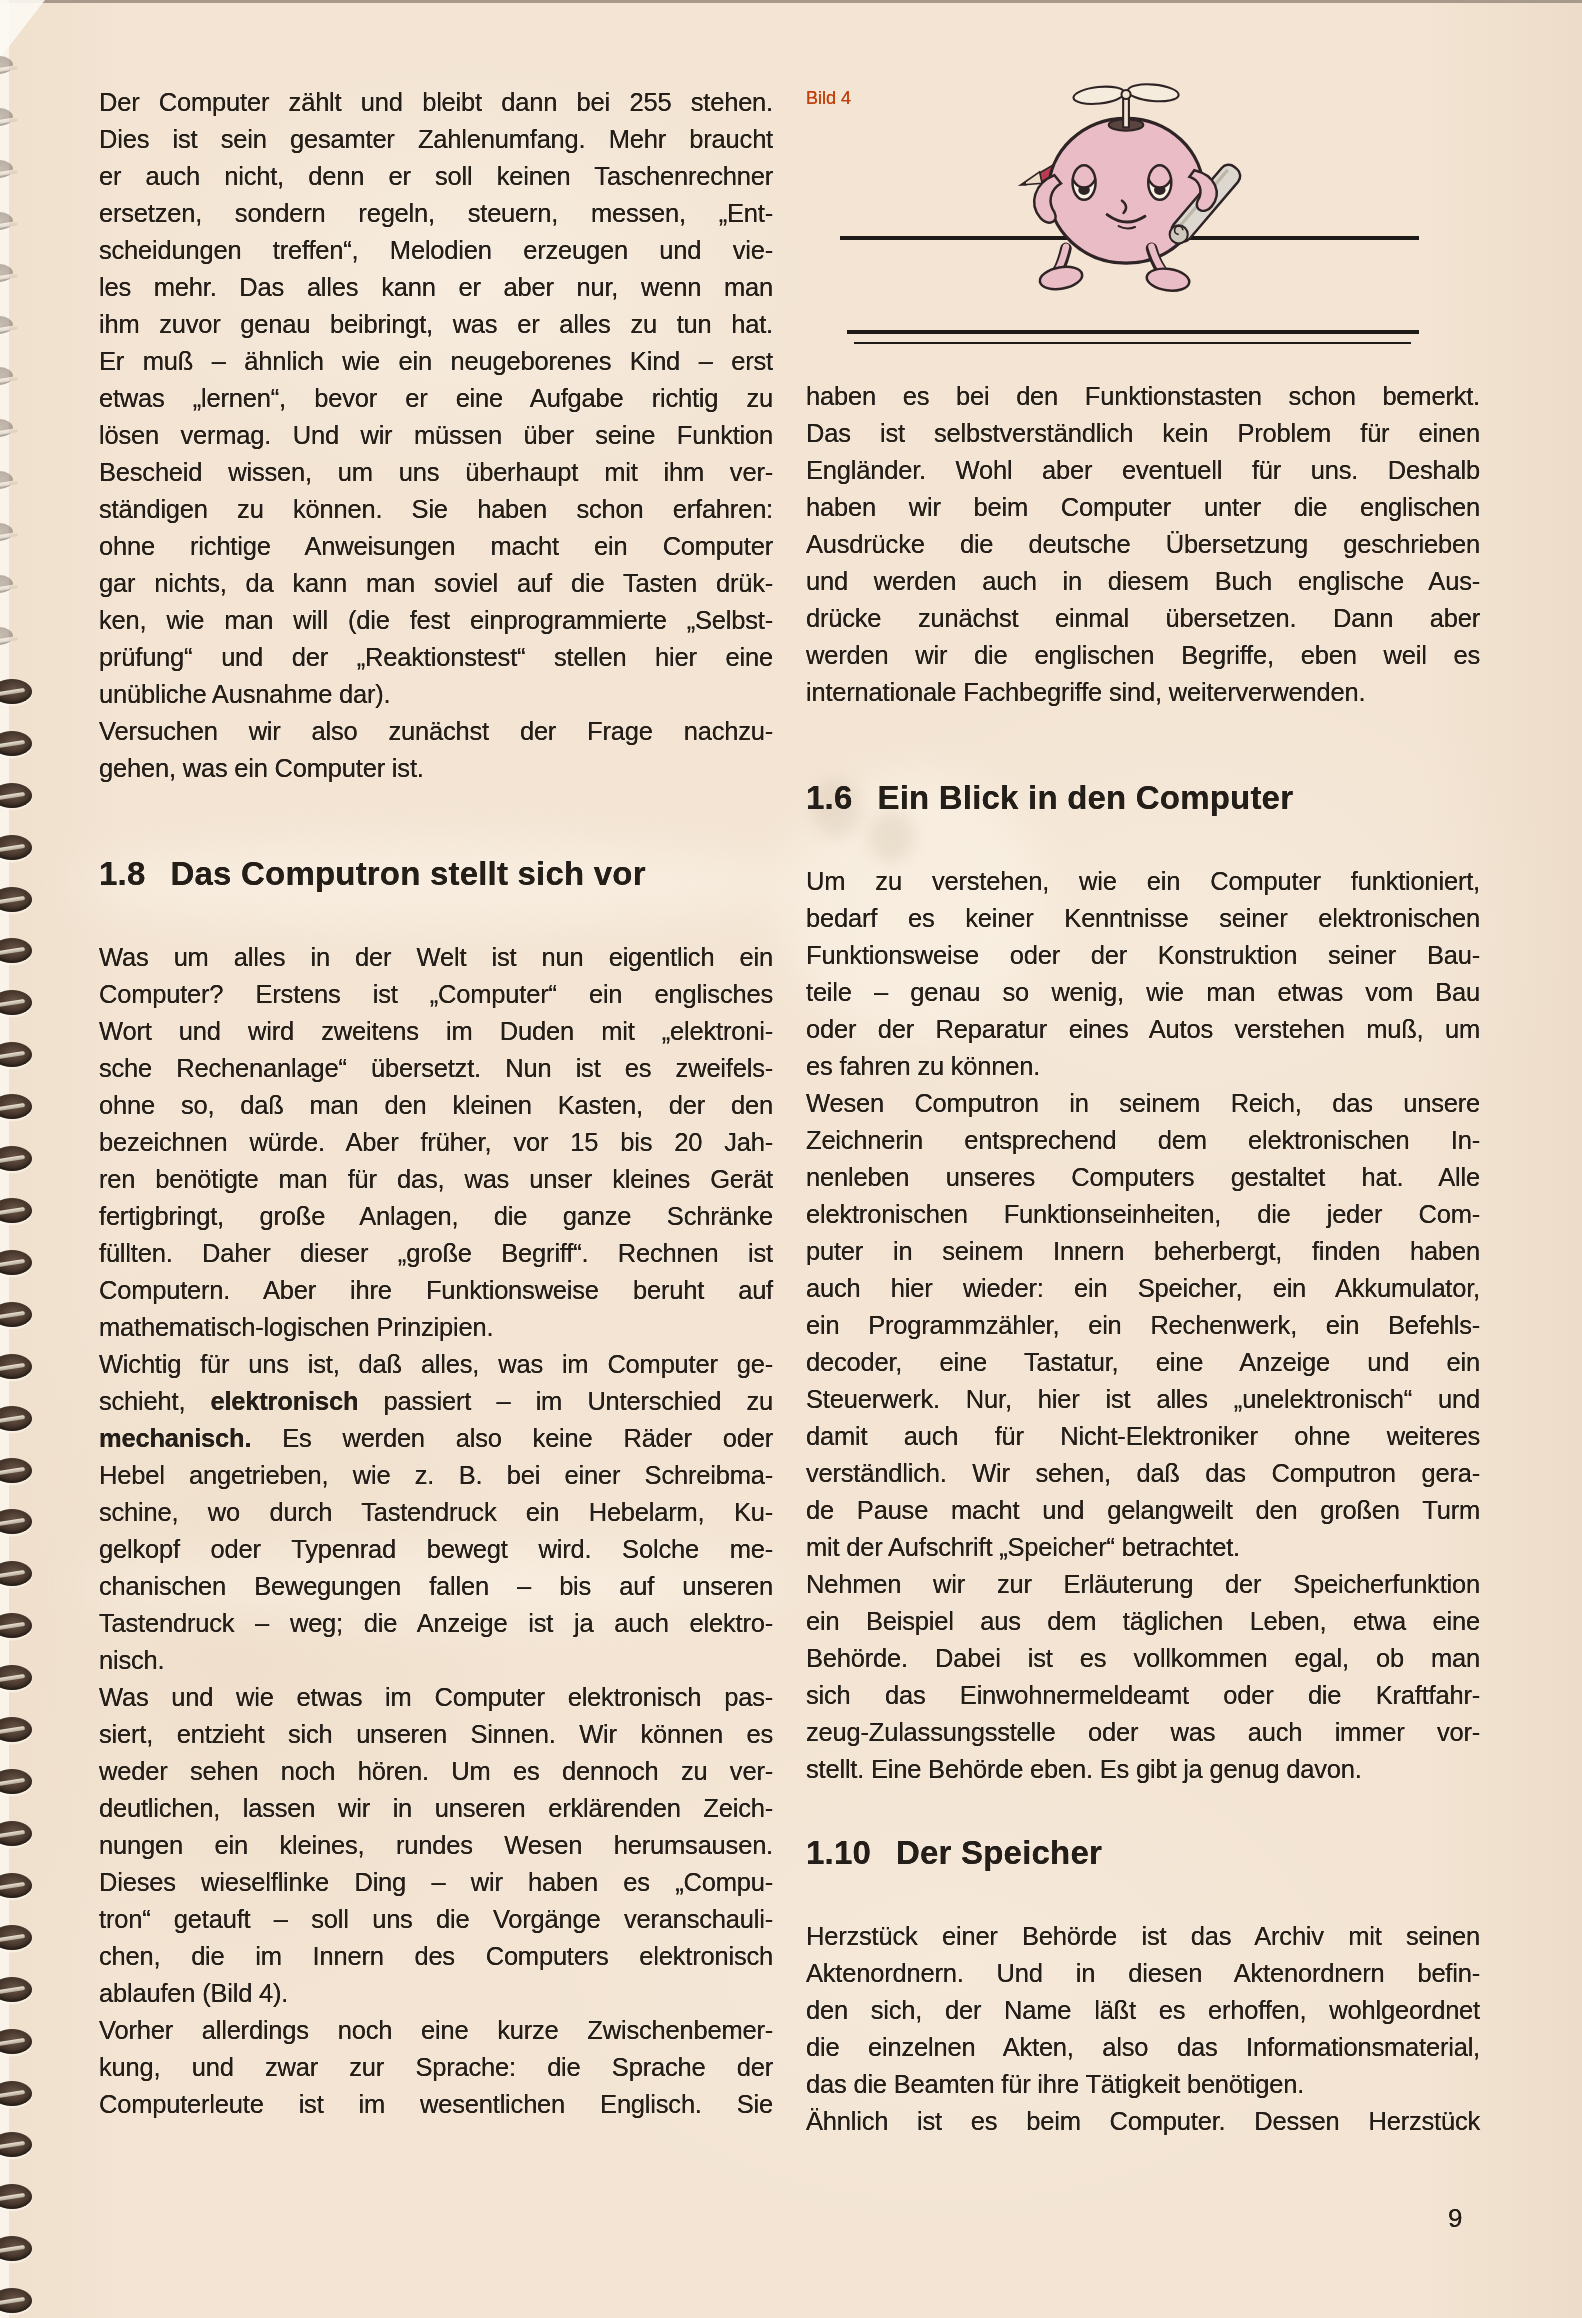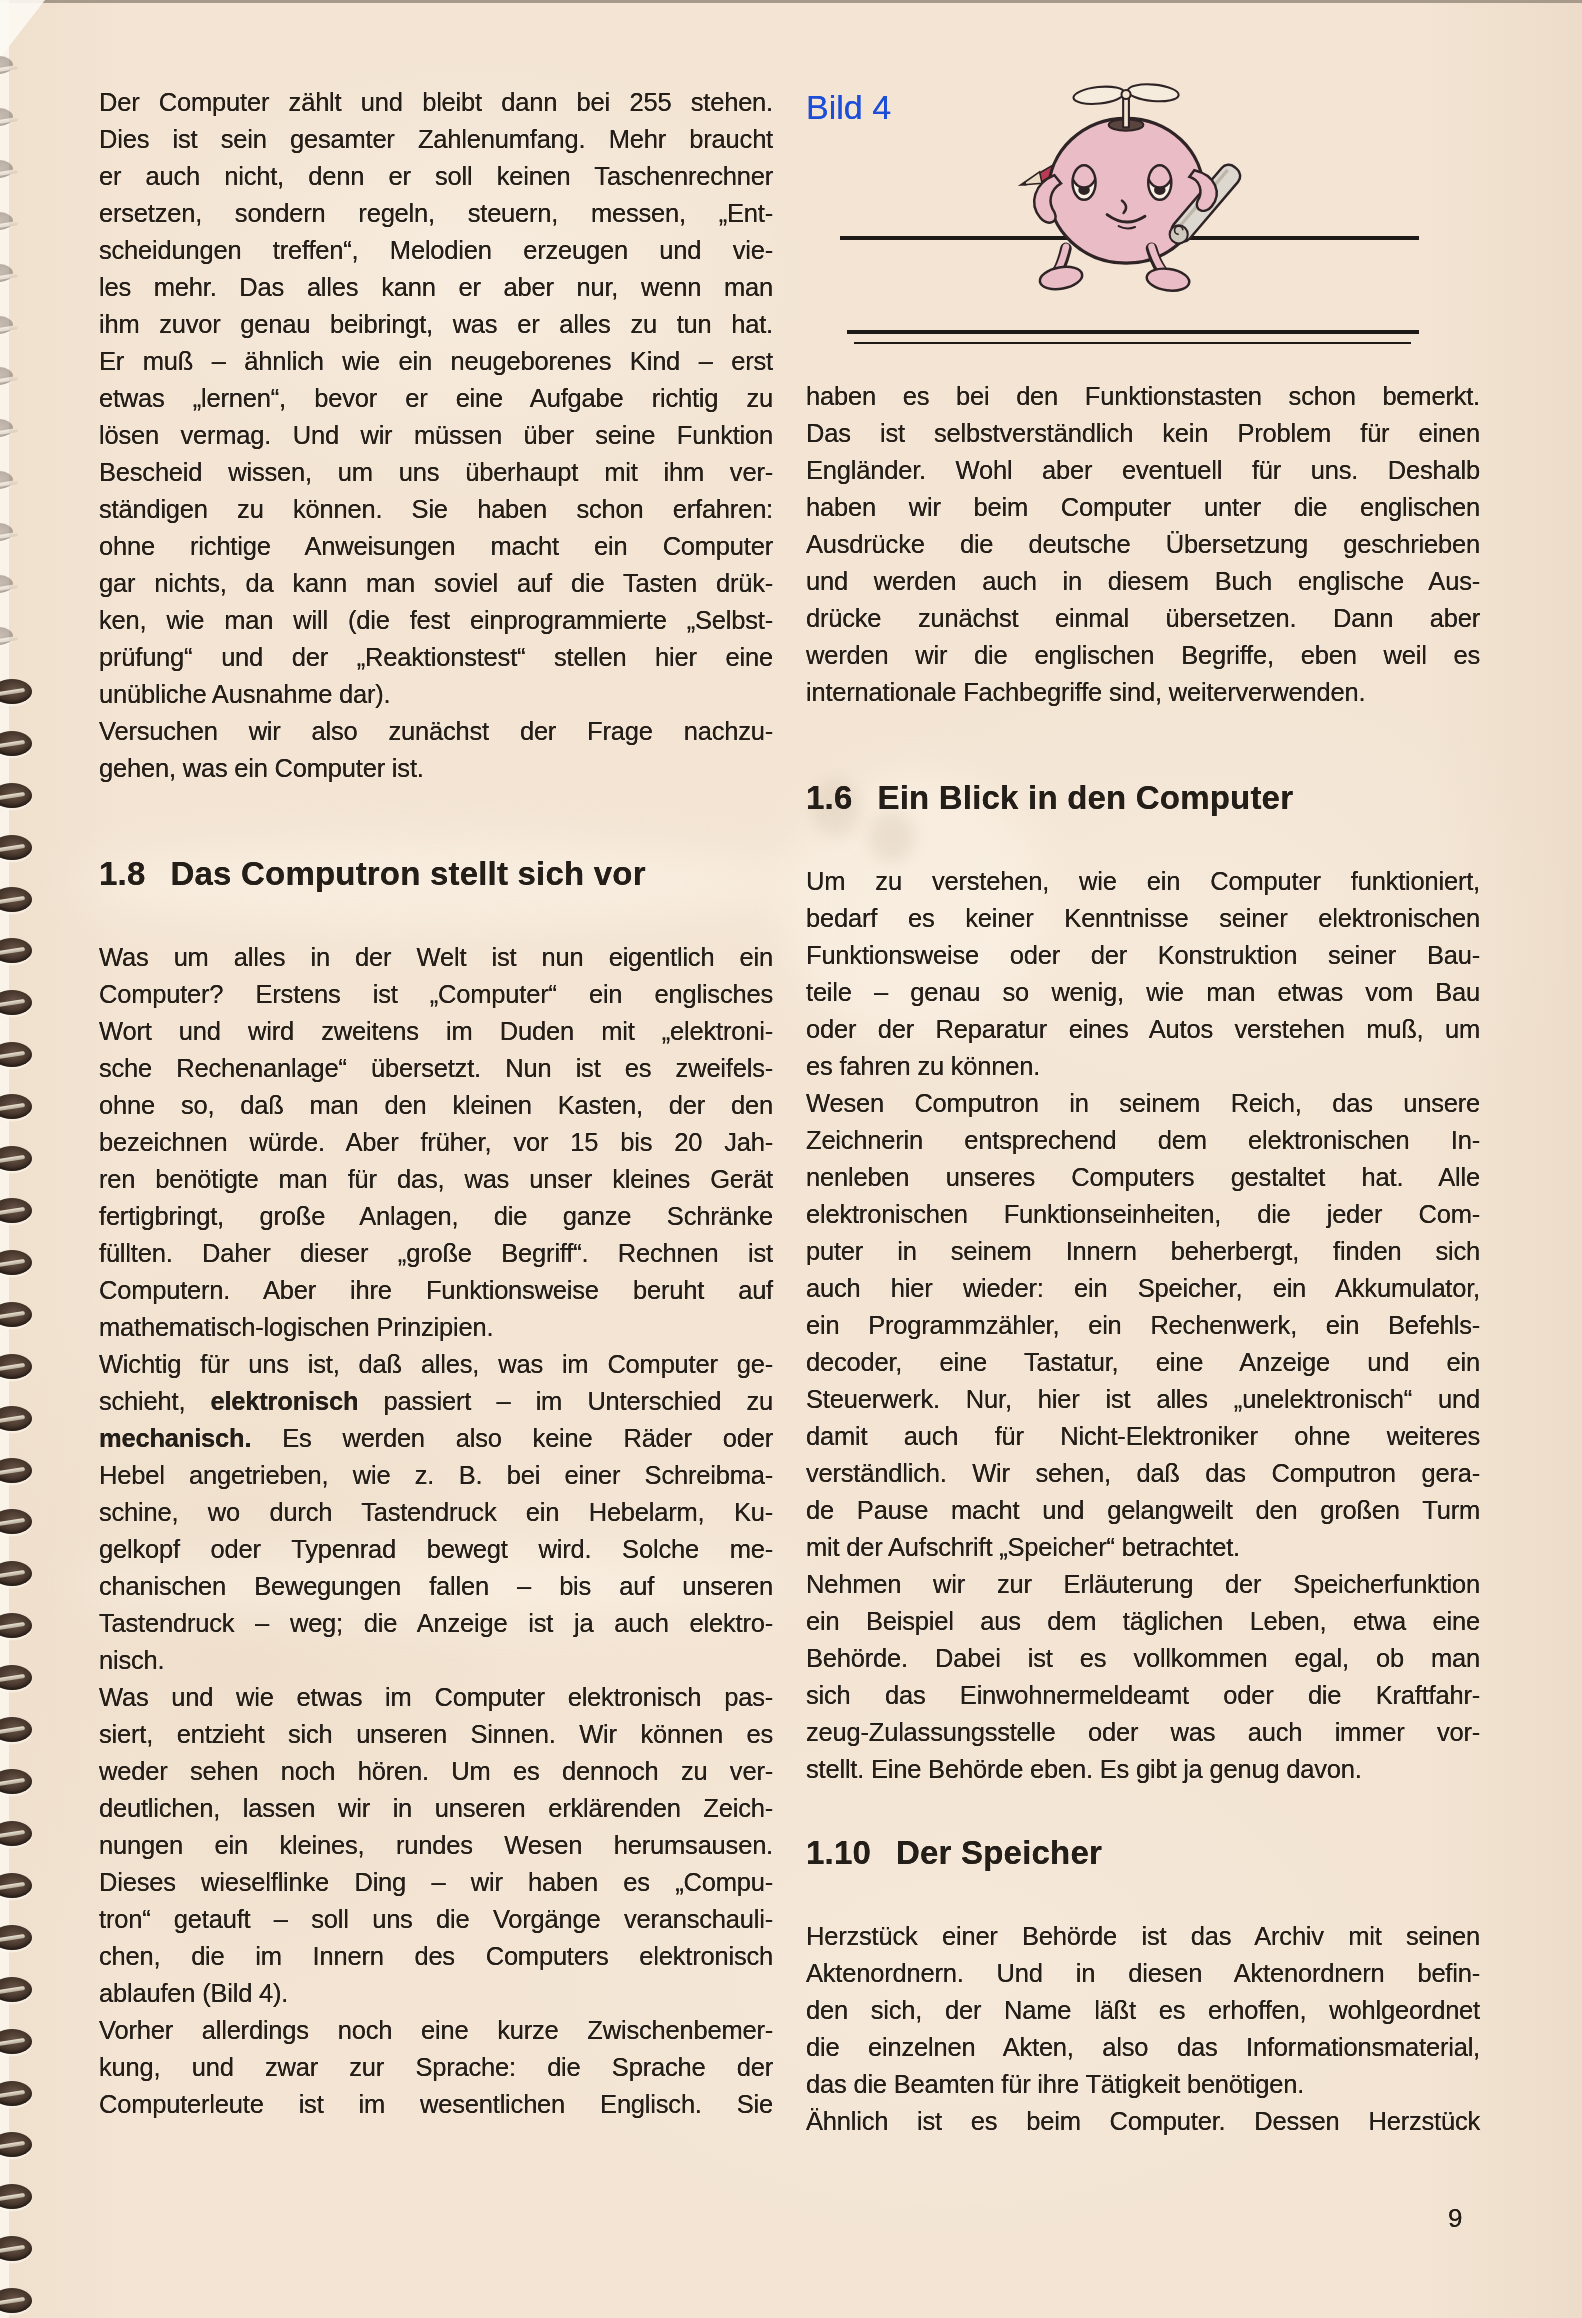--- a/index.html
+++ b/index.html
@@ -36,21 +36,21 @@
   .line{font-size:25.5px;line-height:37px;letter-spacing:-0.2px;text-align:justify;text-align-last:justify;
     text-shadow:0 0 0.5px currentColor;}
   .line.end{text-align-last:left;}
   .heading{font-weight:700;font-size:33px;line-height:40px;letter-spacing:0.2px;text-shadow:0 0 0.6px currentColor;}
   .heading .hnum{margin-right:25px;}
   .h18{margin:67px 0 45px 0;}
   .h19{margin:67px 0 45px 0;}
   .h110{margin:45px 0 45px 0;}
 
   
-  #figure-label{position:absolute;left:806px;top:88px;font-size:34px;color:#1d4ed8;text-shadow:0 0 0.5px currentColor;}
+  #figure-label{position:absolute;left:806px;top:88px;font-size:18px;color:#c2410c;text-shadow:0 0 0.5px currentColor;}
   .rule{position:absolute;background:#1d1a17;}
   #rule-1{left:840px;top:236px;width:579px;height:4.1px;}
   #rule-2{left:847px;top:330px;width:572px;height:4.1px;}
   #rule-3{left:854px;top:342px;width:557px;height:1.6px;}
   #computron{position:absolute;left:1013px;top:78px;width:231px;height:214px;}
 
   #page-number{position:absolute;left:1448px;top:2203px;font-size:26px;color:#241e19;text-shadow:0 0 0.5px currentColor;}
 </style>
 </head>
 <body>
@@ -182,21 +182,21 @@
       <div class="line">Um zu verstehen, wie ein Computer funktioniert,</div>
       <div class="line">bedarf es keiner Kenntnisse seiner elektronischen</div>
       <div class="line">Funktionsweise oder der Konstruktion seiner Bau-</div>
       <div class="line">teile – genau so wenig, wie man etwas vom Bau</div>
       <div class="line">oder der Reparatur eines Autos verstehen muß, um</div>
       <div class="line end">es fahren zu können.</div>
       <div class="line">Wesen Computron in seinem Reich, das unsere</div>
       <div class="line">Zeichnerin entsprechend dem elektronischen In-</div>
       <div class="line">nenleben unseres Computers gestaltet hat. Alle</div>
       <div class="line">elektronischen Funktionseinheiten, die jeder Com-</div>
-      <div class="line">puter in seinem Innern beherbergt, finden sich</div>
+      <div class="line">puter in seinem Innern beherbergt, finden haben</div>
       <div class="line">auch hier wieder: ein Speicher, ein Akkumulator,</div>
       <div class="line">ein Programmzähler, ein Rechenwerk, ein Befehls-</div>
       <div class="line">decoder, eine Tastatur, eine Anzeige und ein</div>
       <div class="line">Steuerwerk. Nur, hier ist alles „unelektronisch“ und</div>
       <div class="line">damit auch für Nicht-Elektroniker ohne weiteres</div>
       <div class="line">verständlich. Wir sehen, daß das Computron gera-</div>
       <div class="line">de Pause macht und gelangweilt den großen Turm</div>
       <div class="line end">mit der Aufschrift „Speicher“ betrachtet.</div>
       <div class="line">Nehmen wir zur Erläuterung der Speicherfunktion</div>
       <div class="line">ein Beispiel aus dem täglichen Leben, etwa eine</div>

